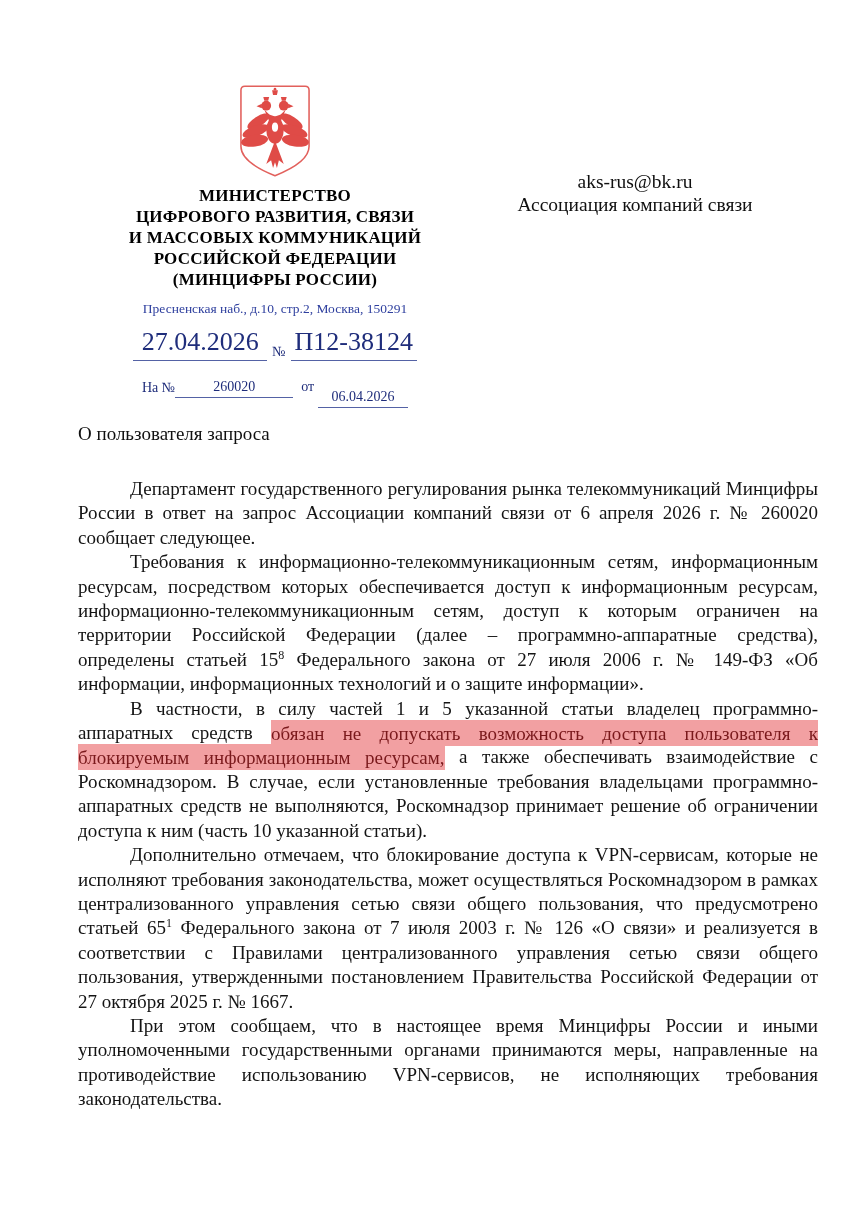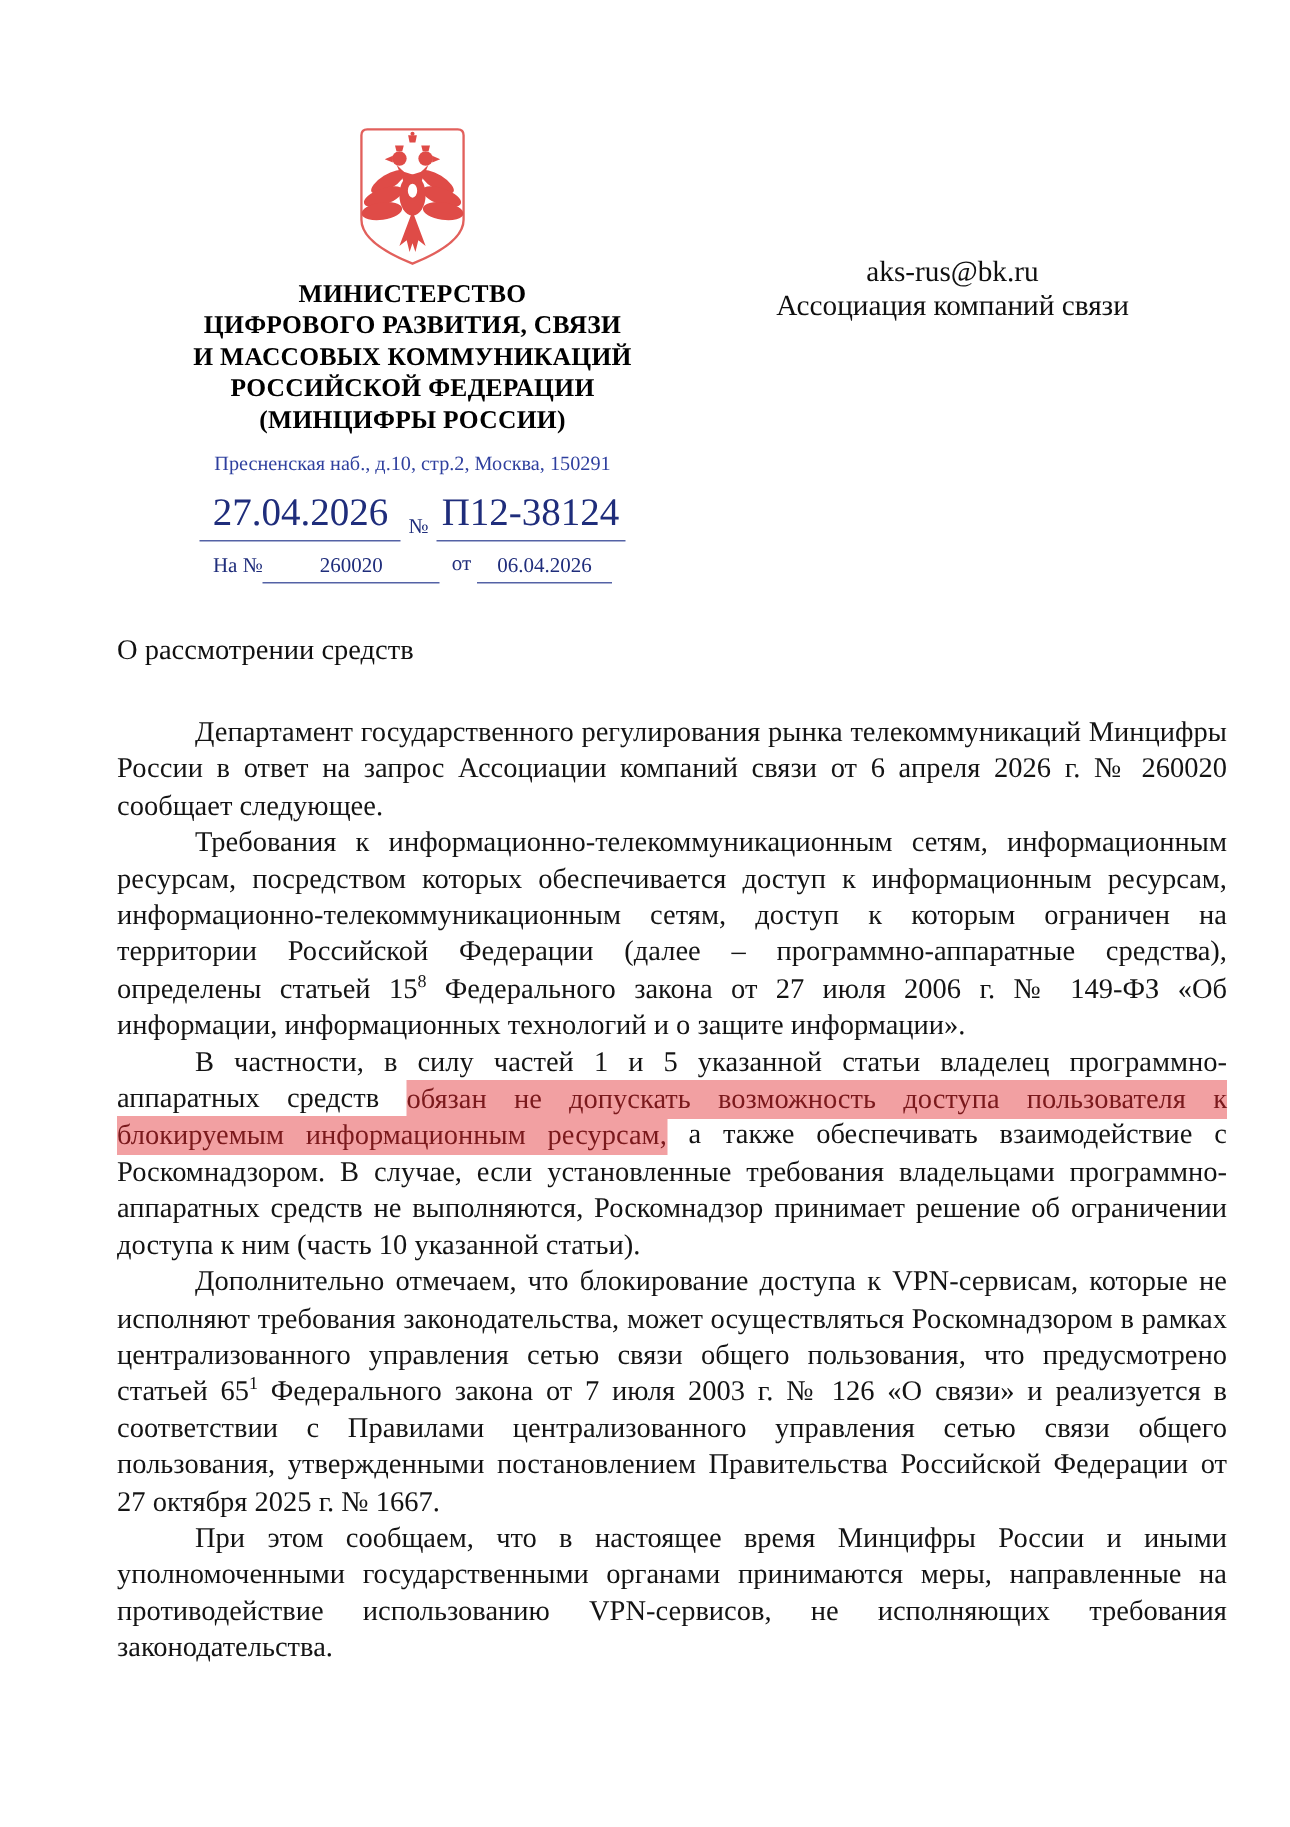--- a/index.html
+++ b/index.html
@@ -57,21 +57,21 @@
     font-size: 14px;
   }
   .ref-label { padding-bottom: 2px; white-space: nowrap; }
   .u2 {
     border-bottom: 1.5px solid #5462a5;
     text-align: center;
     padding-bottom: 2px;
   }
   .in-num { width: 118px; }
   .ot { margin: 0 4px 2px 8px; }
-  .in-date { width: 90px; }
+  .in-date { width: 90px; margin-top: 20px; }
 
   
   .recipient {
     position: absolute;
     left: 502px;
     top: 170px;
     width: 266px;
     text-align: center;
     font-size: 19.5px;
     line-height: 23px;
@@ -167,21 +167,21 @@
         <span class="u2 in-date">06.04.2026</span>
       </div>
     </div>
   </div>
 
   <div class="recipient">
     <div>aks-rus@bk.ru</div>
     <div>Ассоциация компаний связи</div>
   </div>
 
-  <div class="subject">О рассмотрении средств</div>
+  <div class="subject">О пользователя запроса</div>
 
   <div class="body-text">
       <p class="para"><span>Департамент государственного регулирования рынка телекоммуникаций Минцифры России в ответ на запрос Ассоциации компаний связи от 6 апреля 2026 г. № 260020 сообщает следующее.</span></p>
       <p class="para"><span>Требования к информационно-телекоммуникационным сетям, информационным ресурсам, посредством которых обеспечивается доступ к информационным ресурсам, информационно-телекоммуникационным сетям, доступ к которым ограничен на территории Российской Федерации (далее – программно-аппаратные средства), определены статьей 15</span><sup>8</sup><span> Федерального закона от 27 июля 2006 г. № 149-ФЗ «Об информации, информационных технологий и о защите информации».</span></p>
       <p class="para"><span>В частности, в силу частей 1 и 5 указанной статьи владелец программно-аппаратных средств </span><span class="hl">обязан не допускать возможность доступа пользователя к блокируемым информационным ресурсам,</span><span> а также обеспечивать взаимодействие с Роскомнадзором. В случае, если установленные требования владельцами программно-аппаратных средств не выполняются, Роскомнадзор принимает решение об ограничении доступа к ним (часть 10 указанной статьи).</span></p>
       <p class="para"><span>Дополнительно отмечаем, что блокирование доступа к VPN-сервисам, которые не исполняют требования законодательства, может осуществляться Роскомнадзором в рамках централизованного управления сетью связи общего пользования, что предусмотрено статьей 65</span><sup>1</sup><span> Федерального закона от 7 июля 2003 г. № 126 «О связи» и реализуется в соответствии с Правилами централизованного управления сетью связи общего пользования, утвержденными постановлением Правительства Российской Федерации от 27 октября 2025 г. № 1667.</span></p>
       <p class="para"><span>При этом сообщаем, что в настоящее время Минцифры России и иными уполномоченными государственными органами принимаются меры, направленные на противодействие использованию VPN-сервисов, не исполняющих требования законодательства.</span></p>
     </div>
 
 </div>

